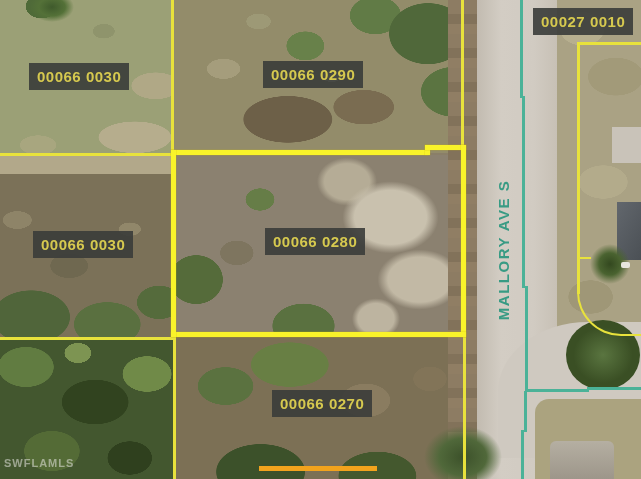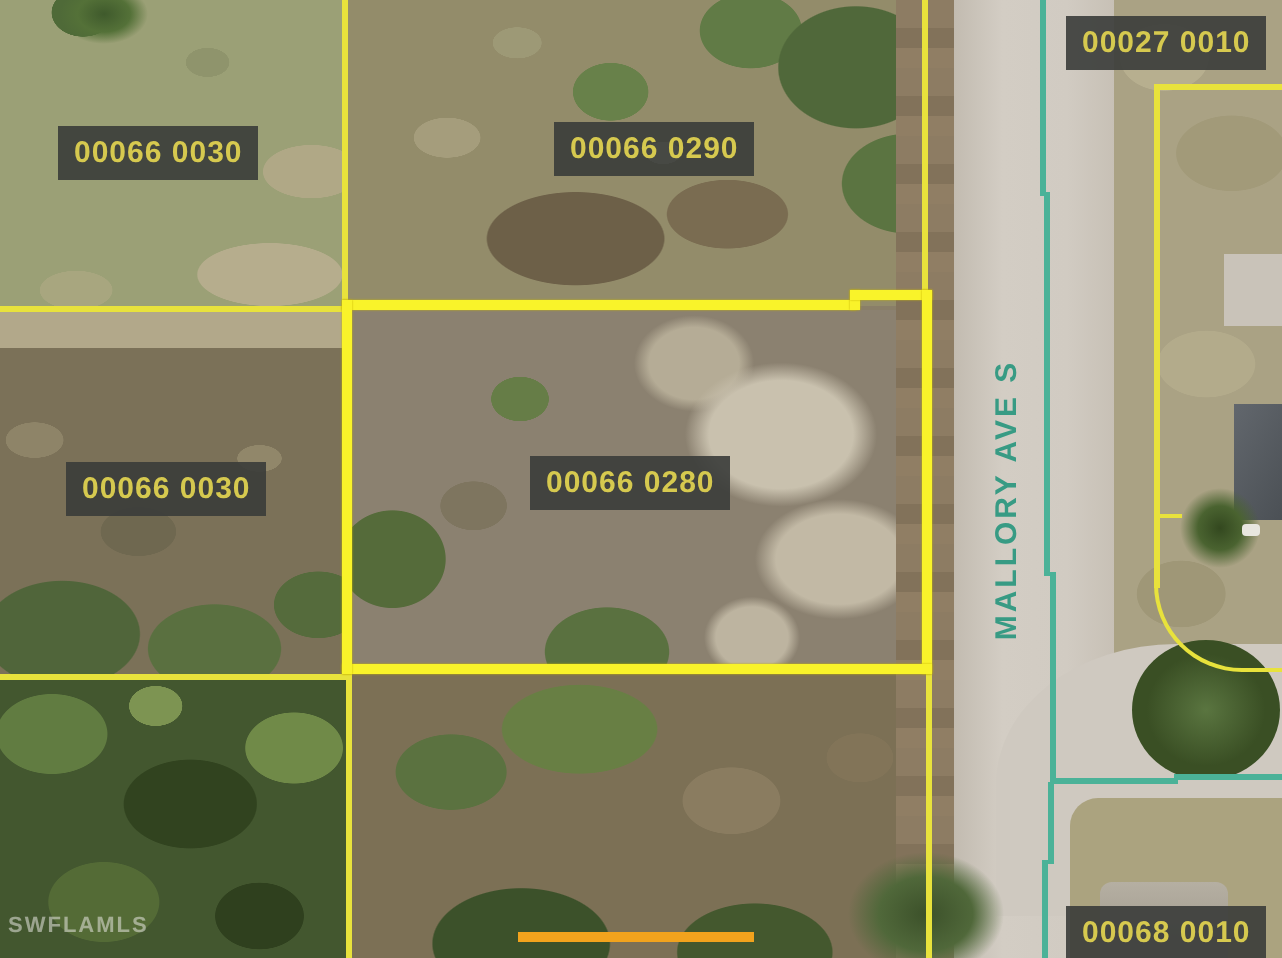--- a/index.html
+++ b/index.html
@@ -174,23 +174,23 @@
   <div class="sp" style="left:171px;top:150px;width:257px;height:4.5px"></div>
   <div class="sp" style="left:425px;top:145px;width:4.5px;height:10px"></div>
   <div class="sp" style="left:425px;top:145px;width:41px;height:4.5px"></div>
   <div class="sp" style="left:461px;top:145px;width:4.5px;height:192px"></div>
   <div class="sp" style="left:171px;top:332px;width:295px;height:4.5px"></div>
   <div class="sp" style="left:171px;top:150px;width:4.5px;height:187px"></div>
 
   <div class="street-name">MALLORY AVE S</div>
 
   <div class="plabel" style="left:29px;top:63px">00066 0030</div>
-  <div class="plabel" style="left:277px;top:61px">00066 0290</div>
+  <div class="plabel" style="left:263px;top:61px">00066 0290</div>
   <div class="plabel" style="left:533px;top:8px">00027 0010</div>
   <div class="plabel" style="left:33px;top:231px">00066 0030</div>
   <div class="plabel" style="left:265px;top:228px">00066 0280</div>
-  <div class="plabel" style="left:533px;top:453px">00068 0010</div>
+  <div class="plabel" style="left:272px;top:390px">00066 0270</div>
 
   <div class="scale-bar"></div>
 
   <div class="watermark">SWFLAMLS</div>
 
 </div>
 
 </body></html>

